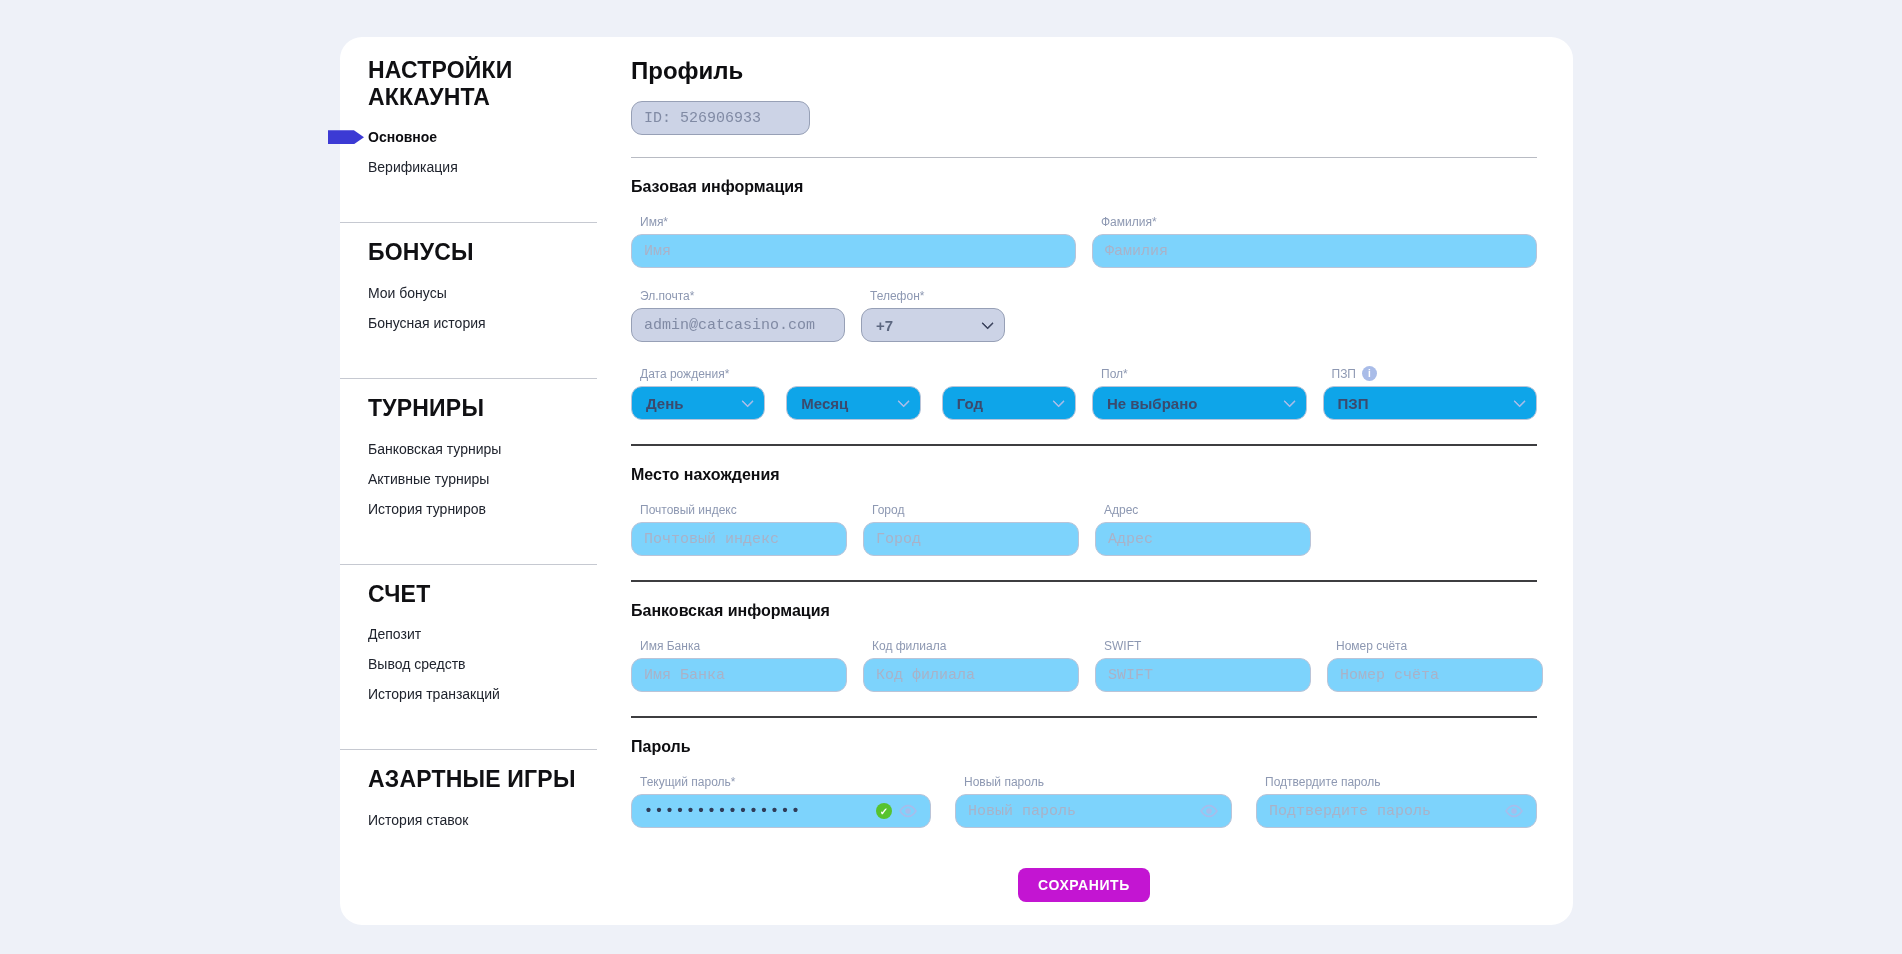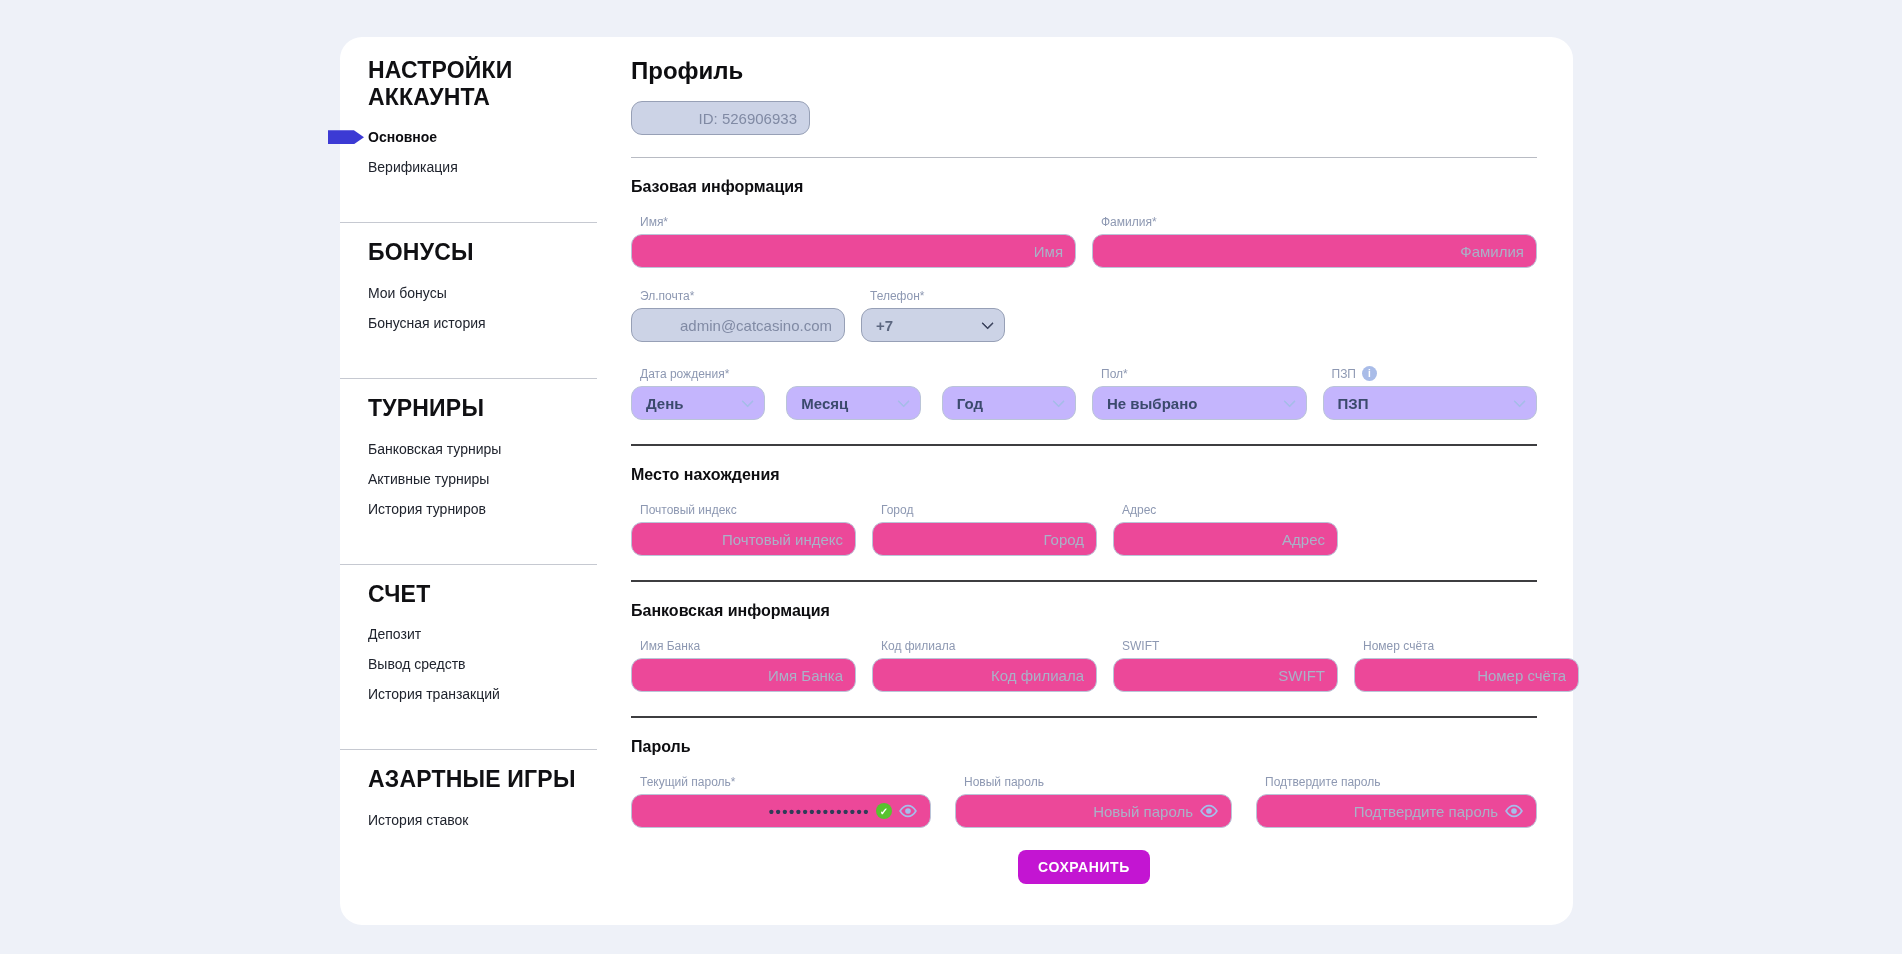--- a/index.html
+++ b/index.html
@@ -44,32 +44,32 @@
   .divider-dark  { border:none; border-top:2px solid #3d3d40; margin:24px 0 0 0; }
   .section-h { font-size:16px; font-weight:800; color:#0d0d10; margin:20px 0 18px 0; }
   .lbl {
     display:flex; align-items:center; gap:6px;
     font-size:12px; color:#8d98b2; margin:0 0 5px 9px; height:15px;
   }
   .row  { display:grid; grid-template-columns:repeat(4,1fr); column-gap:21px; margin-bottom:20px; align-items:end;gap:16px; }
   .span2 { grid-column:span 2; }
   .inputbox {
     height:34px; border:1px solid #bac4d8; border-radius:11px;
-    background:#ec4899; display:flex; align-items:center;
+    background:#7dd3fc; display:flex; align-items:center;
     padding:0 12px; gap:6px;
   }
   .inputbox input {
     flex:1; min-width:0; border:none; outline:none; background:transparent;
-    font-family:Liberation Sans, sans-serif; font-size:15px; color:#303c58;text-align:right;
+    font-family:Liberation Mono, monospace; font-size:15px; color:#303c58;
   }
   .inputbox input::placeholder { color:#a9b2c8; opacity:1; }
   .inputbox.disabled { background:#ccd3e6; border-color:#97a0b6; }
   .inputbox.disabled input, .inputbox.disabled .val { color:#808aa4; }
   .selectbox {
-    height:34px; border:1px solid #bac4d8; border-radius:11px; background:#c4b5fd;
+    height:34px; border:1px solid #bac4d8; border-radius:11px; background:#0ea5e9;
     display:flex; align-items:center; justify-content:space-between;
     padding:0 14px; cursor:pointer;
   }
   .selectbox .val { font-size:15px; font-weight:600; color:#3b4a6d; }
   .selectbox.disabled { background:#ccd3e6; border-color:#97a0b6; }
   .selectbox.disabled .val { color:#5c6780; font-weight:600; }
   .chev {
     width:9px; height:9px; flex-shrink:0;
     border-right:2.4px solid #a6bce8; border-bottom:2.4px solid #a6bce8;
     transform:rotate(45deg) translateY(-3px); border-radius:1px;
@@ -83,21 +83,21 @@
     width:15px; height:15px; border-radius:50%; background:#a9bce8;
     color:#fff; font-size:10px; font-weight:700; font-style:normal;
     display:inline-flex; align-items:center; justify-content:center;
   }
   .check-icon {
     width:16px; height:16px; border-radius:50%; background:#57c32f;
     color:#fff; font-size:10px; font-weight:700;
     display:inline-flex; align-items:center; justify-content:center; flex-shrink:0;
   }
   .eye-icon { width:20px; height:14px; flex-shrink:0; display:inline-flex; cursor:pointer; }
-  .pass-row { display:grid; grid-template-columns:300px 277px 281px; column-gap:24px; margin-bottom:22px; align-items:end; }
+  .pass-row { display:grid; grid-template-columns:300px 277px 281px; column-gap:24px; margin-bottom:40px; align-items:end; }
   .pass-dots { font-weight:700; letter-spacing:1.5px; font-size:13px; color:#101010; }
   .save-btn {
     display:block; margin:10px auto 0 auto;
     min-width:123px; height:34px; padding:0 20px;
     background:#c315d2; color:#fff; border:none; border-radius:8px;
     font-family:"Liberation Sans", sans-serif;
     font-size:14px; font-weight:800; letter-spacing:0.6px; cursor:pointer;
   }
 </style>
 </head>

